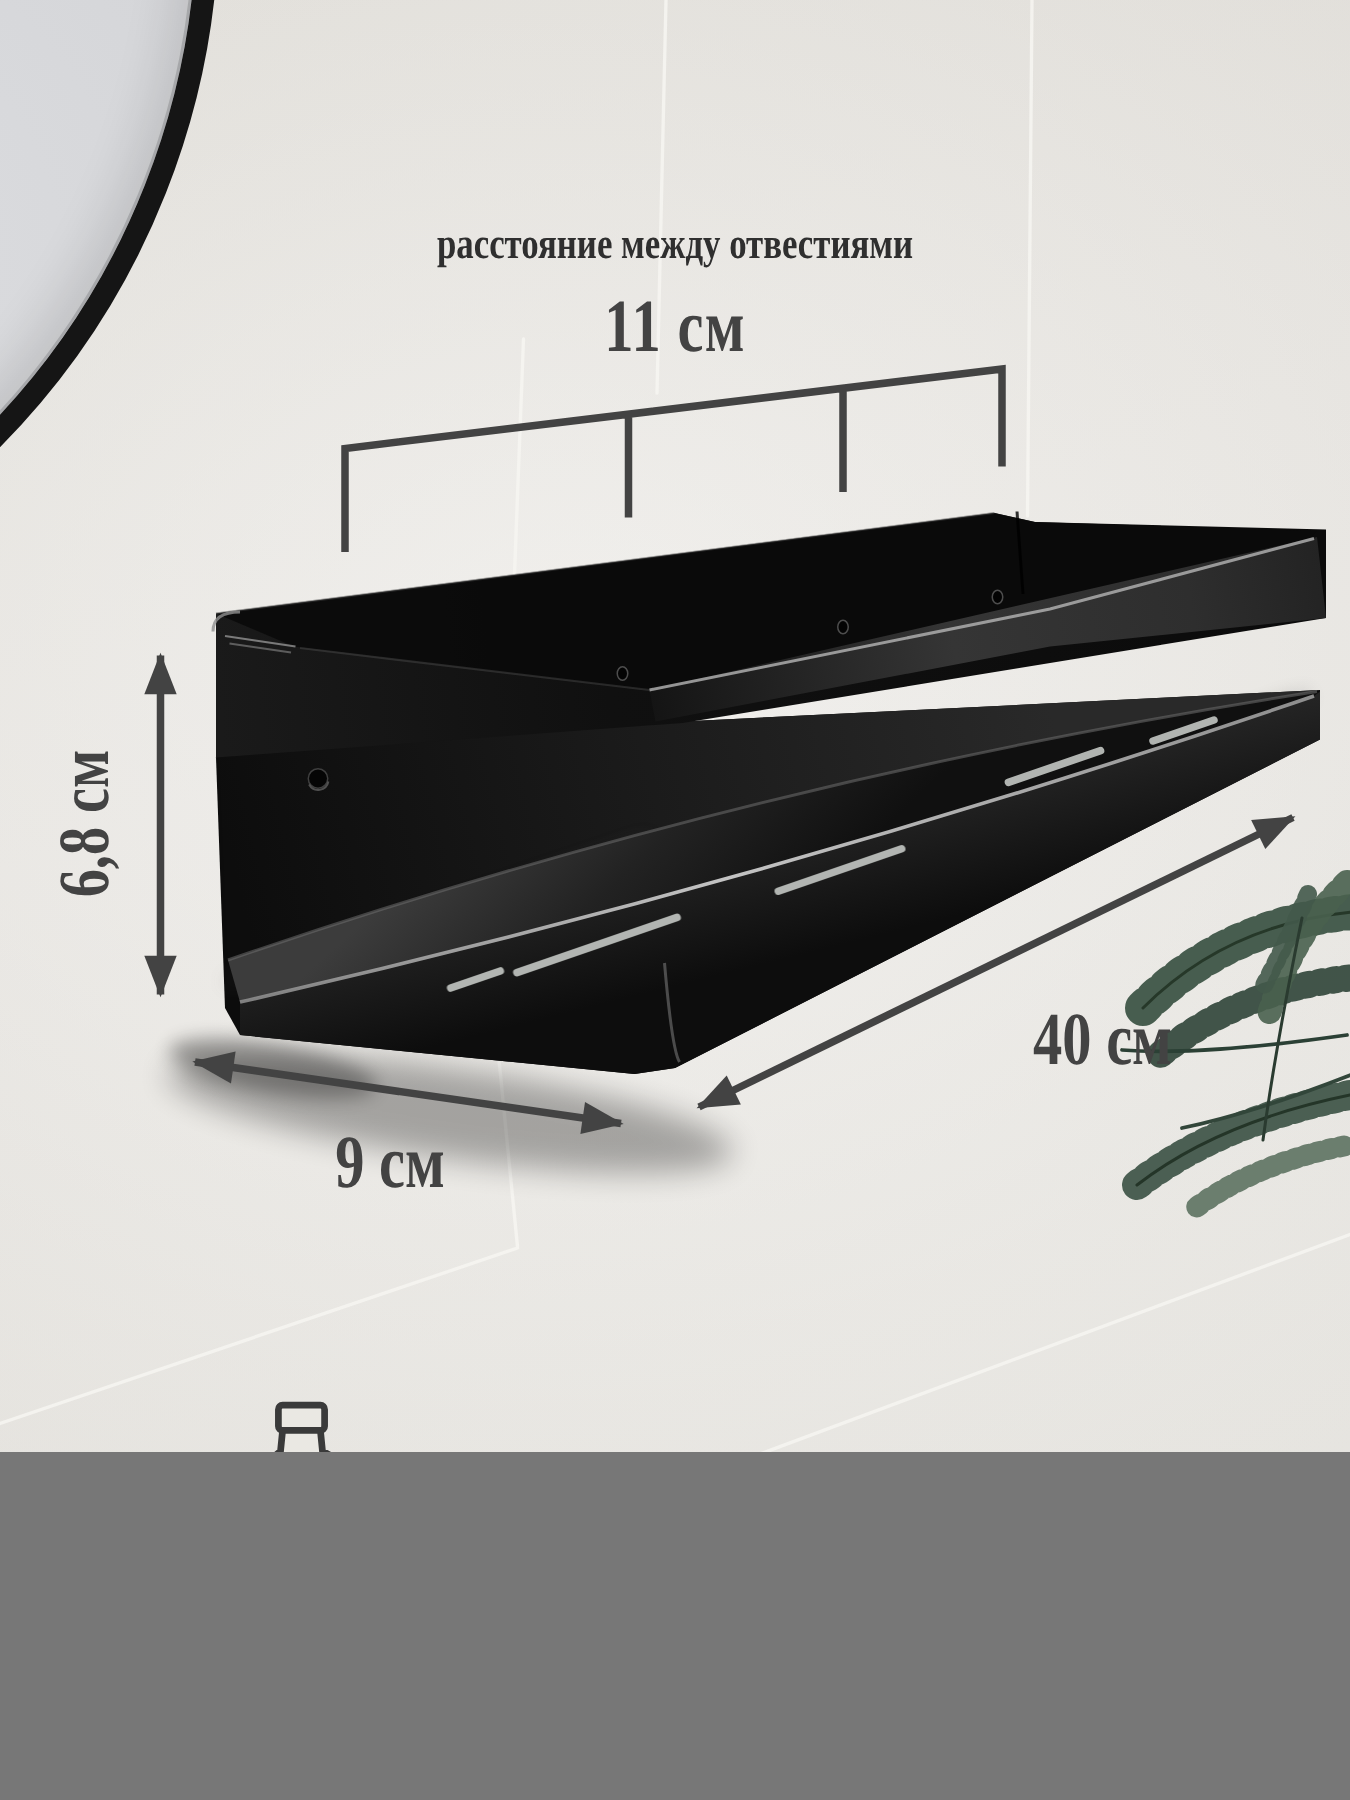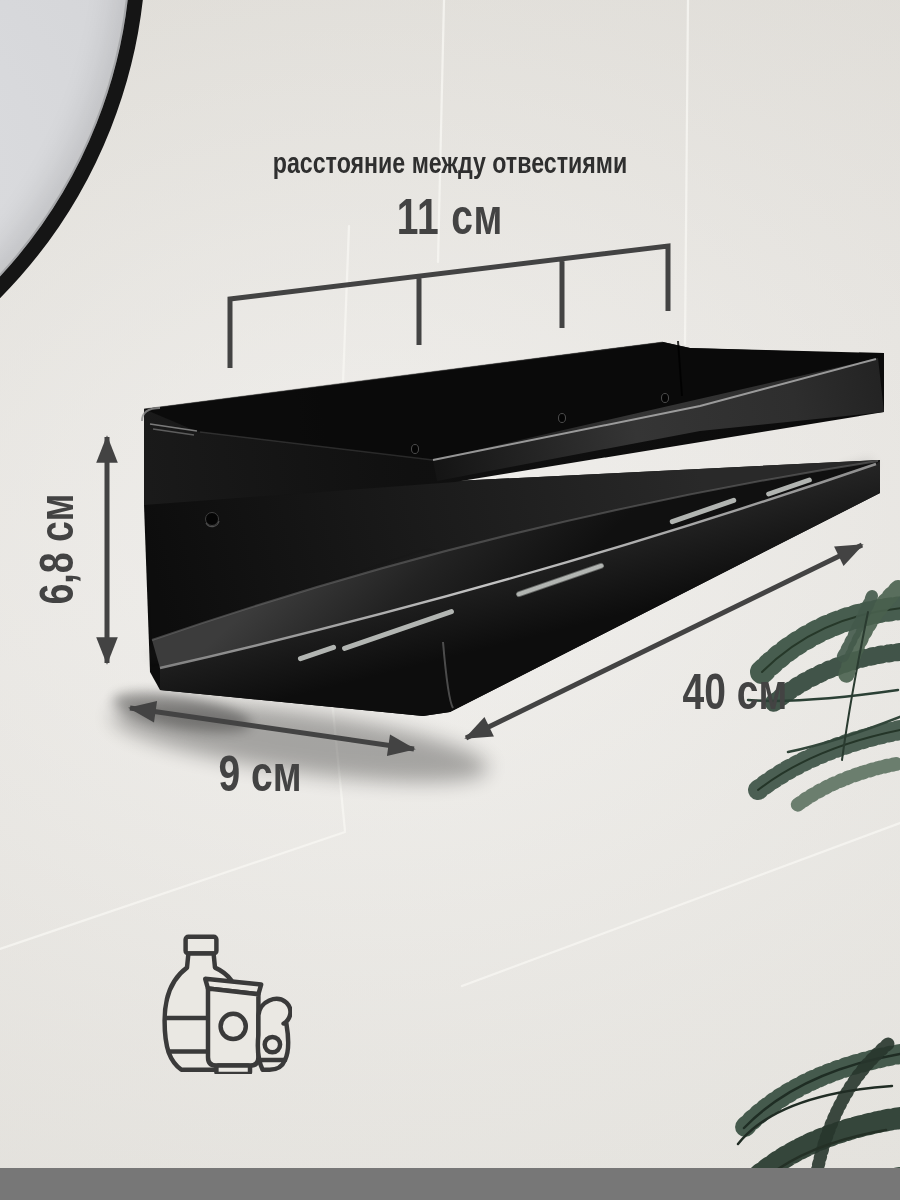--- a/index.html
+++ b/index.html
@@ -1,19 +1,19 @@
 <!DOCTYPE html>
 <html><head>
 <meta charset="utf-8">
 <style>
   html,body{margin:0;padding:0;background:#777;}
   .stage{
-    position:relative;width:900px;height:1168px;overflow:hidden;
+    position:relative;width:900px;height:968px;overflow:hidden;
     background:linear-gradient(160deg,#e6e4df 0%,#ebe9e5 45%,#efeeea 100%);
-    font-family:Liberation Sans, sans-serif;
+    font-family:Liberation Serif, serif;
   }
   .wall-tint{position:absolute;inset:0;
     background:radial-gradient(1100px 850px at 42% 46%,rgba(255,255,255,.30),rgba(110,100,85,.10));
     pointer-events:none;}
   .mirror{
     position:absolute;left:-864px;top:-562px;width:1010px;height:1010px;
     box-sizing:border-box;border:15px solid var(--mirror_frame,#151515);border-radius:50%;
     background:radial-gradient(circle at 72% 74%,#dcdde0 0%,#d2d3d6 45%,#c6c7cb 80%,#bdbec2 100%);
     box-shadow:inset 0 0 0 2px rgba(0,0,0,.15), inset -10px -14px 30px rgba(0,0,0,.10);
   }

